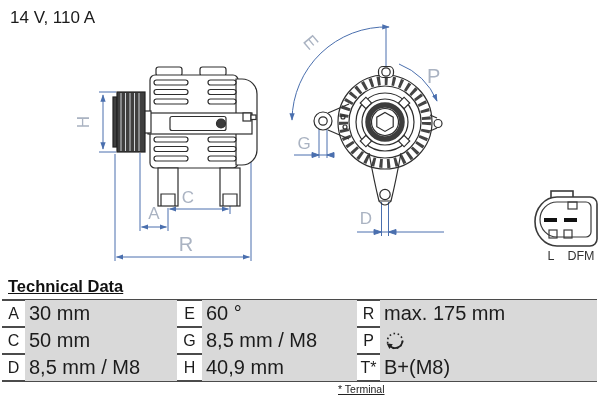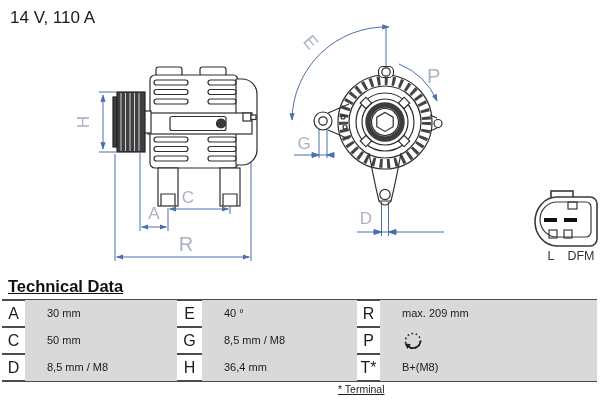--- a/index.html
+++ b/index.html
@@ -4,21 +4,21 @@
 <style>
   html,body{margin:0;padding:0;background:#fff;}
   .stage{position:relative;width:600px;height:400px;background:#ffffff;overflow:hidden;
          font-family:"Liberation Sans",sans-serif;color:#1c1c1c;}
   .title{position:absolute;left:10px;top:8px;font-size:17px;color:#1a1a1a;}
   .svgwrap{position:absolute;left:0;top:0;width:600px;height:272px;}
   .tdhead{position:absolute;left:8px;top:277px;font-size:16.5px;font-weight:bold;color:#111;text-decoration:underline;}
   .hline{position:absolute;left:2px;width:595px;height:2px;background:#4b4b4b;}
   .gcell{position:absolute;height:27px;background:#d9d9d9;}
   .kcell{position:absolute;height:27px;line-height:27px;font-size:16px;text-align:center;color:#1c1c1c;}
-  .vcell{position:absolute;height:27px;line-height:27px;font-size:11px;padding-left:22px;color:#1c1c1c;box-sizing:border-box;}
+  .vcell{position:absolute;height:27px;line-height:27px;font-size:20px;padding-left:4px;color:#1c1c1c;box-sizing:border-box;}
   .foot{position:absolute;left:338px;top:383px;font-size:10.5px;color:#222;text-decoration:underline;}
   .picon{position:absolute;margin-top:3px;}
   svg text{font-family:"Liberation Sans",sans-serif;}
   .dimtxt{fill:#aab3c2;}
 </style>
 </head>
 <body>
 
 <div class="stage">
 
@@ -188,23 +188,23 @@
   <div class="hline" style="top:326px"></div>
   <div class="hline" style="top:353px"></div>
   <div class="hline" style="top:380px"></div>
 
   <div class="gcell" style="top:300px;left:25px;width:152px"></div>
   <div class="gcell" style="top:300px;left:202px;width:155px"></div>
   <div class="gcell" style="top:300px;left:380px;width:217px"></div>
   <div class="kcell" style="top:300px;left:2px;width:23px">A</div>
   <div class="vcell" style="top:300px;left:25px;width:152px">30 mm</div>
   <div class="kcell" style="top:300px;left:177px;width:25px">E</div>
-  <div class="vcell" style="top:300px;left:202px;width:155px">40 °</div>
+  <div class="vcell" style="top:300px;left:202px;width:155px">60 °</div>
   <div class="kcell" style="top:300px;left:357px;width:23px">R</div>
-  <div class="vcell" style="top:300px;left:380px;width:217px">max. 209 mm</div>
+  <div class="vcell" style="top:300px;left:380px;width:217px">max. 175 mm</div>
 
   <div class="gcell" style="top:327px;left:25px;width:152px"></div>
   <div class="gcell" style="top:327px;left:202px;width:155px"></div>
   <div class="gcell" style="top:327px;left:380px;width:217px"></div>
   <div class="kcell" style="top:327px;left:2px;width:23px">C</div>
   <div class="vcell" style="top:327px;left:25px;width:152px">50 mm</div>
   <div class="kcell" style="top:327px;left:177px;width:25px">G</div>
   <div class="vcell" style="top:327px;left:202px;width:155px">8,5 mm / M8</div>
   <div class="kcell" style="top:327px;left:357px;width:23px">P</div>
   <div class="vcell" style="top:327px;left:380px;width:217px">
@@ -214,19 +214,19 @@
       <polygon points="2.6,13.2 8.8,14.2 5.4,19" fill="#222"></polygon>
     </svg>
   </div>
 
   <div class="gcell" style="top:354px;left:25px;width:152px"></div>
   <div class="gcell" style="top:354px;left:202px;width:155px"></div>
   <div class="gcell" style="top:354px;left:380px;width:217px"></div>
   <div class="kcell" style="top:354px;left:2px;width:23px">D</div>
   <div class="vcell" style="top:354px;left:25px;width:152px">8,5 mm / M8</div>
   <div class="kcell" style="top:354px;left:177px;width:25px">H</div>
-  <div class="vcell" style="top:354px;left:202px;width:155px">36,4 mm</div>
+  <div class="vcell" style="top:354px;left:202px;width:155px">40,9 mm</div>
   <div class="kcell" style="top:354px;left:357px;width:23px">T*</div>
   <div class="vcell" style="top:354px;left:380px;width:176px">B+(M8)</div>
 
   <div class="foot">* Terminal</div>
 
 </div>
 
 </body></html>

